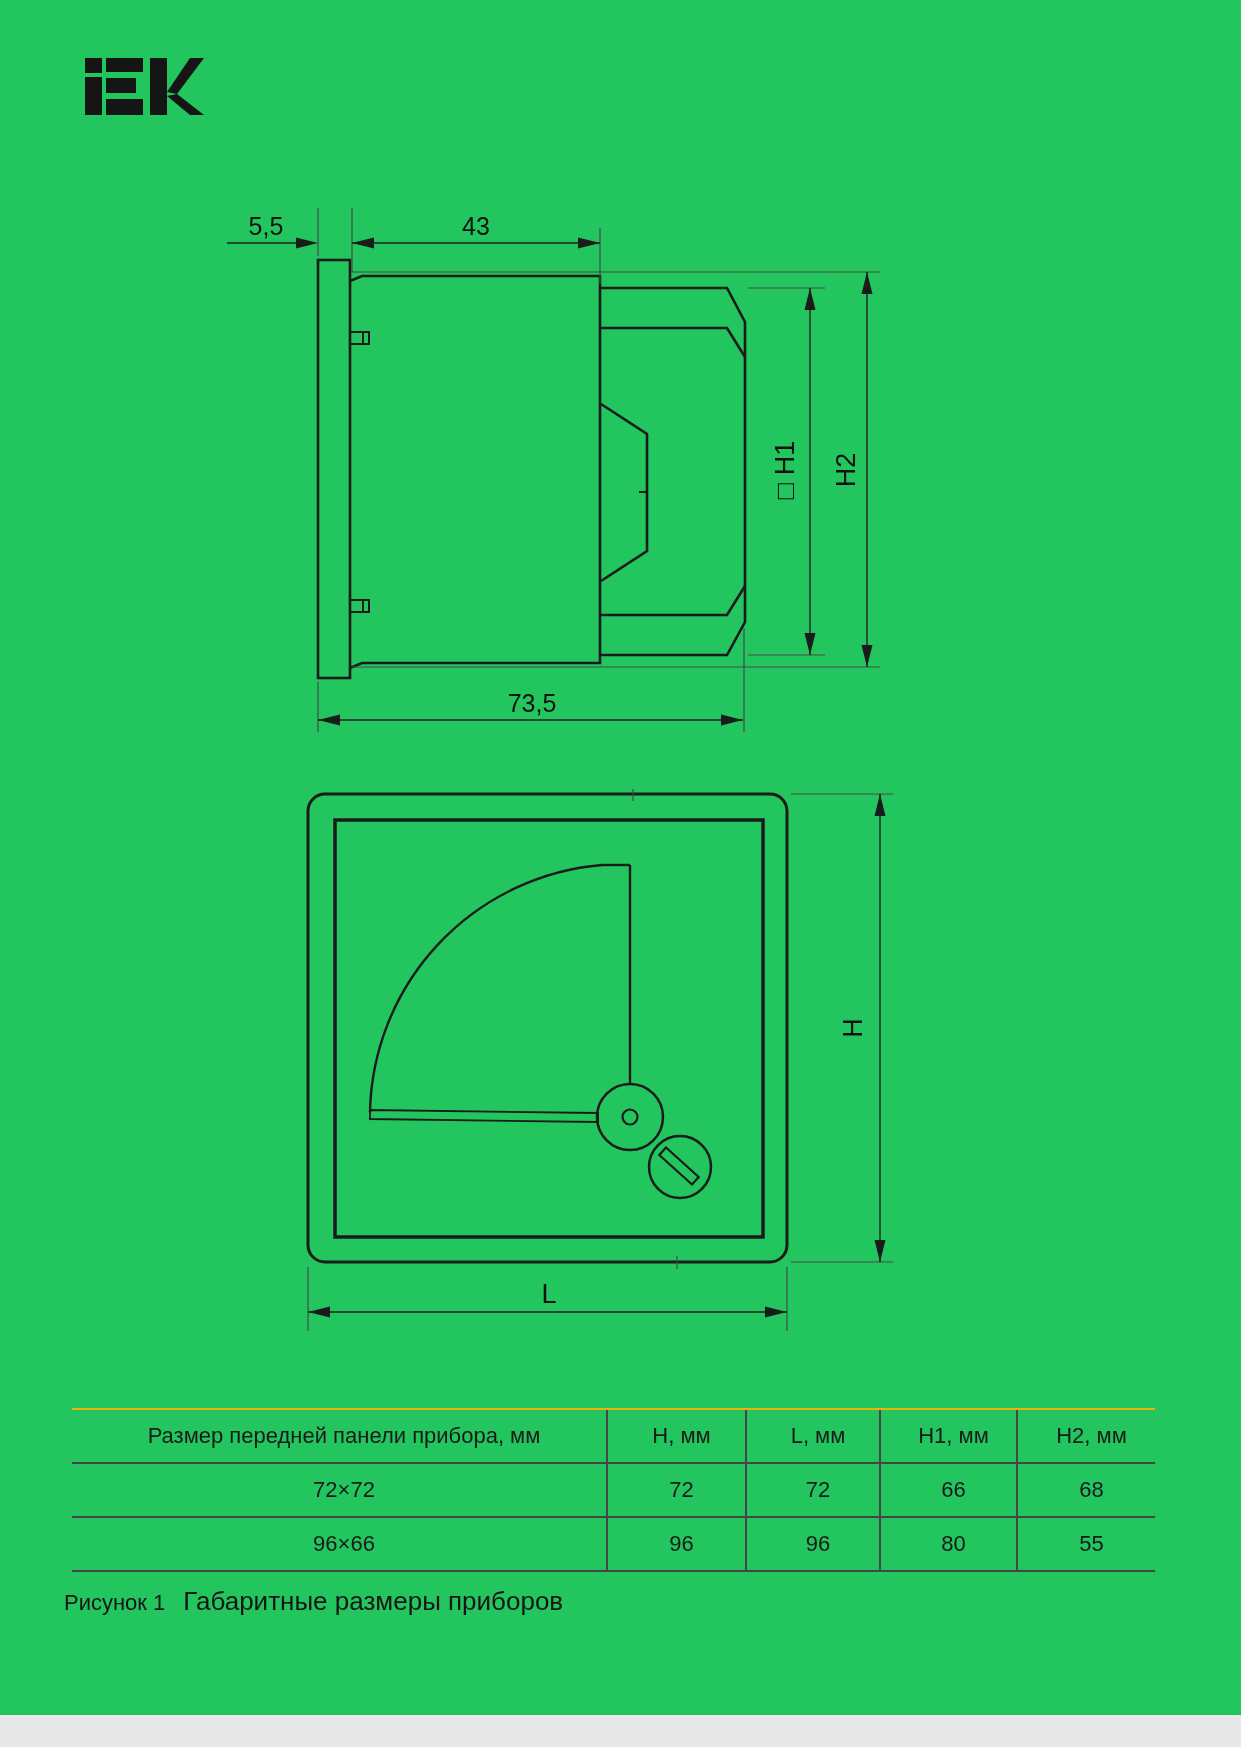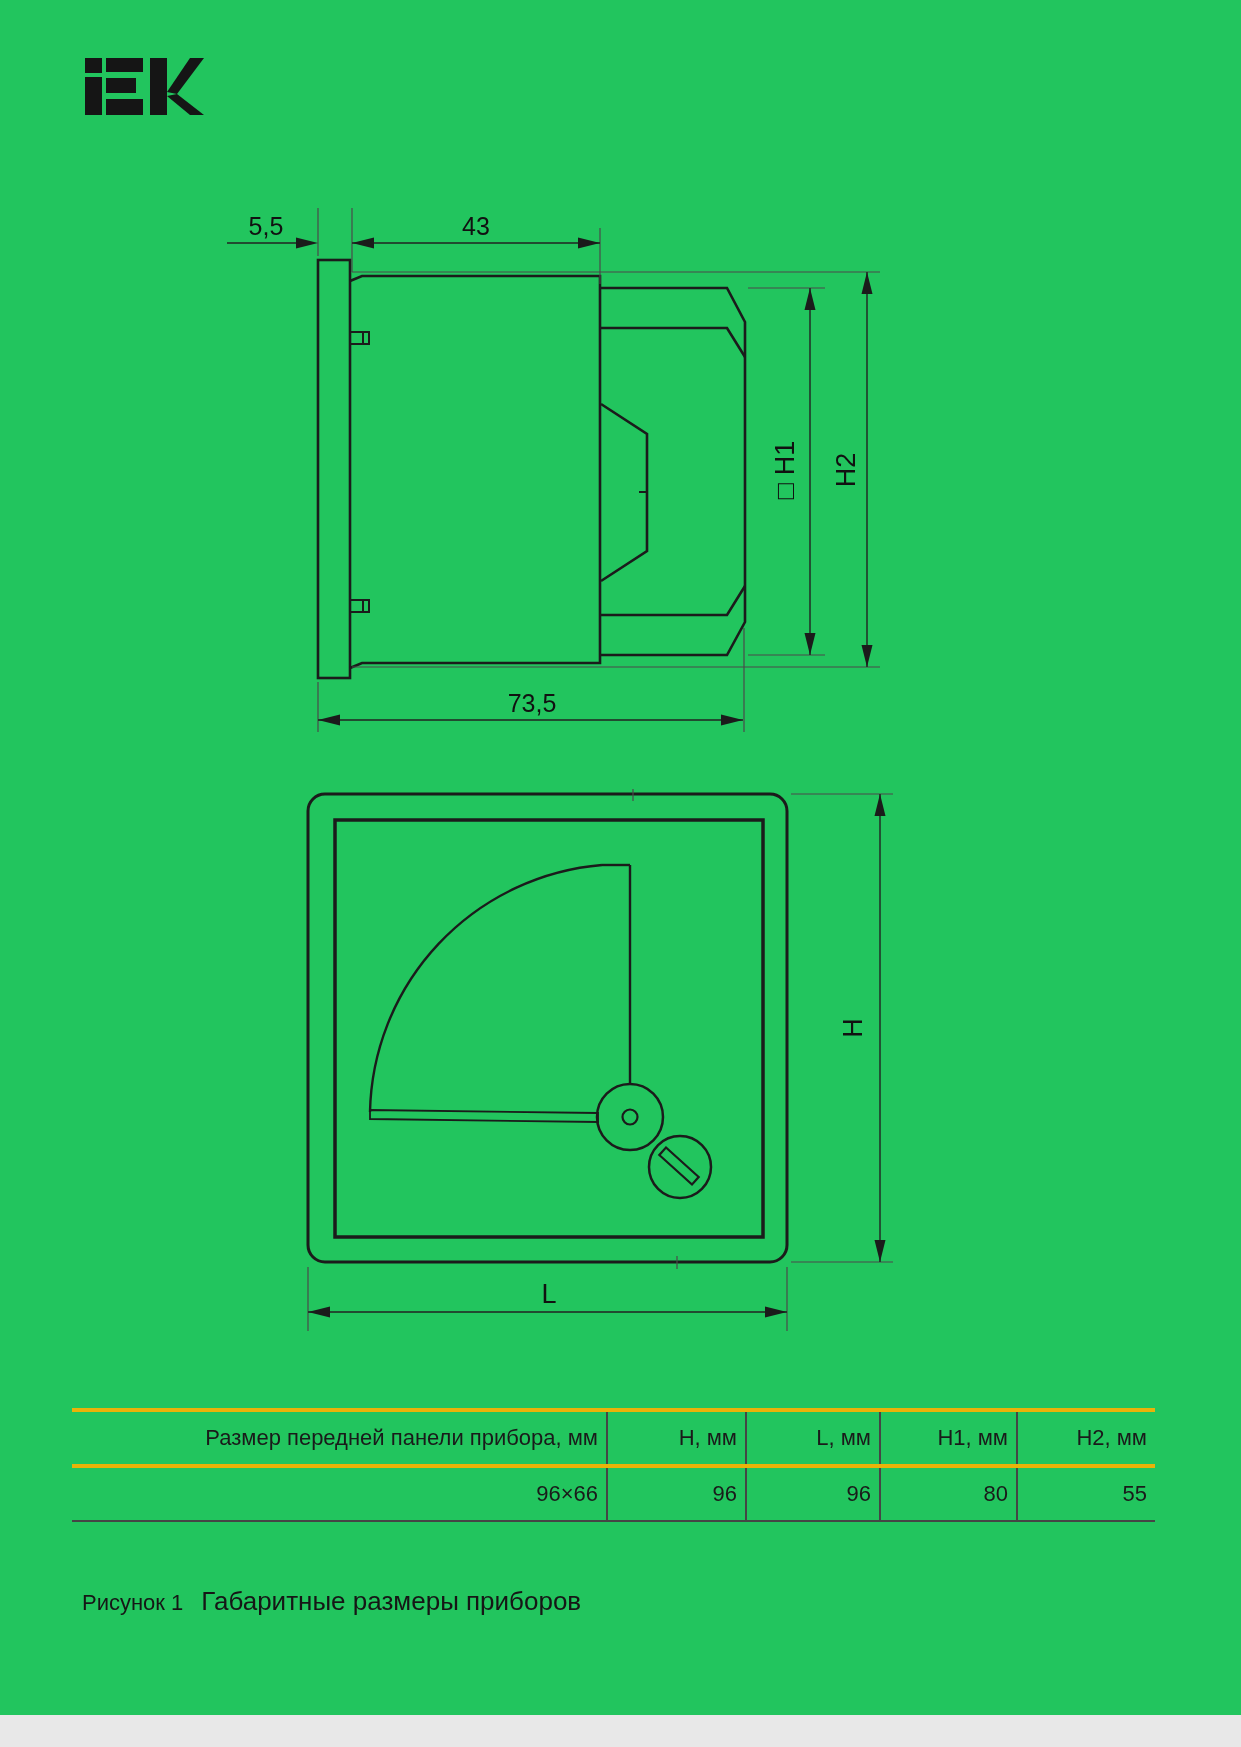--- a/index.html
+++ b/index.html
@@ -19,34 +19,34 @@
   .dimtext-lg{fill:#111111;font-family:"Liberation Sans", sans-serif;font-size:27px;}
   .logoshape{fill:#151515;stroke:none;}
 
   
   #size-table{
     position:absolute;left:72px;top:1408px;width:1083px;
     border-collapse:collapse;table-layout:fixed;
     font-size:22px;color:#1a1a1a;
   }
   #size-table td,#size-table th{
-    font-weight:normal;text-align:right;vertical-align:middle;
+    font-weight:normal;text-align:center;vertical-align:middle;
     height:52px;padding:0 8px 0 18px;
-    border-top:4px solid #eab308;border-bottom:2px solid #454545;
+    border-top:2px solid #eab308;border-bottom:2px solid #454545;
   }
   #size-table td+td,#size-table th+th{border-left:2px solid #454545;border-radius:23px;}
   #size-table col.c0{width:535px;}
   #size-table col.c1{width:139px;}
   #size-table col.c2{width:134px;}
   #size-table col.c3{width:137px;}
   #size-table col.c4{width:138px;}
 
   
   #caption{
-    position:absolute;left:82px;top:1586px;
+    position:absolute;left:64px;top:1586px;
     color:#161616;white-space:nowrap;
   }
   #caption .cap-label{font-size:22px;}
   #caption .cap-title{font-size:26px;margin-left:18px;}
 </style>
 </head>
 <body>
 
 <div id="page">
 
@@ -187,20 +187,27 @@
       <tr>
         <th>Размер передней панели прибора, мм</th>
         <th>H, мм</th>
         <th>L, мм</th>
         <th>H1, мм</th>
         <th>H2, мм</th>
       </tr>
     </thead>
     <tbody>
       <tr>
+        <td>72×72</td>
+        <td>72</td>
+        <td>72</td>
+        <td>66</td>
+        <td>68</td>
+      </tr>
+      <tr>
         <td>96×66</td>
         <td>96</td>
         <td>96</td>
         <td>80</td>
         <td>55</td>
       </tr>
     </tbody>
   </table>
 
   <div id="caption">

